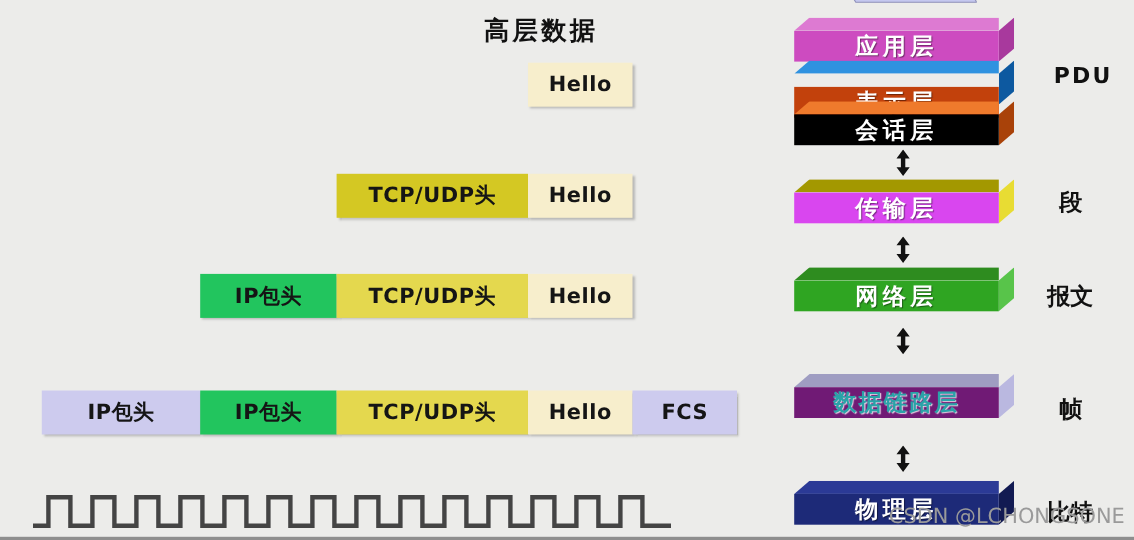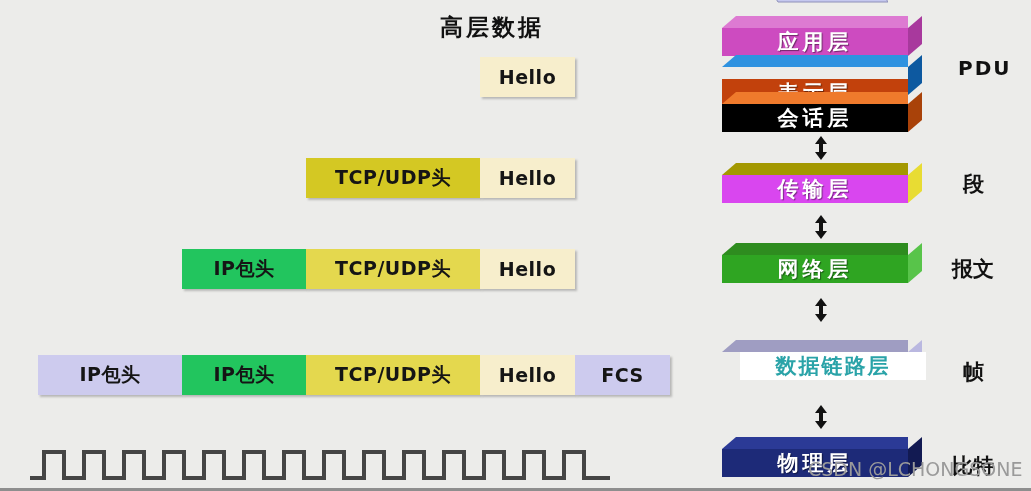--- a/index.html
+++ b/index.html
@@ -232,21 +232,21 @@
 
   <div class="arrow" style="left:814px; top:298px;">
     <svg width="14" height="24" viewBox="0 0 14 24" xmlns="http://www.w3.org/2000/svg">
       <polygon points="7,0 13,8 9,8 9,16 13,16 7,24 1,16 5,16 5,8 1,8" fill="#111"></polygon>
     </svg>
   </div>
 
   <div class="block" style="left:722px; top:340px;">
     <div class="top" style="background:#9f9dc2; clip-path: polygon(14px 0, 200px 0, 186px 12px, 0 12px);"></div>
     <div class="side" style="background:#bab8e0; clip-path: polygon(0 12px, 14px 0, 14px 28px, 0 40px);"></div>
-    <div class="face" style="background:#ffffff; color:#2aa3a8; text-shadow:1px 1px 1px rgba(255,255,255,0.8); letter-spacing:2px;margin-left:18px;">数据链路层</div>
+    <div class="face" style="background:#701a75; color:#2aa3a8; text-shadow:1px 1px 1px rgba(255,255,255,0.8); letter-spacing:2px;">数据链路层</div>
   </div>
 
   <div class="arrow" style="left:814px; top:405px;">
     <svg width="14" height="24" viewBox="0 0 14 24" xmlns="http://www.w3.org/2000/svg">
       <polygon points="7,0 13,8 9,8 9,16 13,16 7,24 1,16 5,16 5,8 1,8" fill="#111"></polygon>
     </svg>
   </div>
 
   <div class="block" style="left:722px; top:437px;">
     <div class="top" style="background:#2b3a96; clip-path: polygon(14px 0, 200px 0, 186px 12px, 0 12px);"></div>

